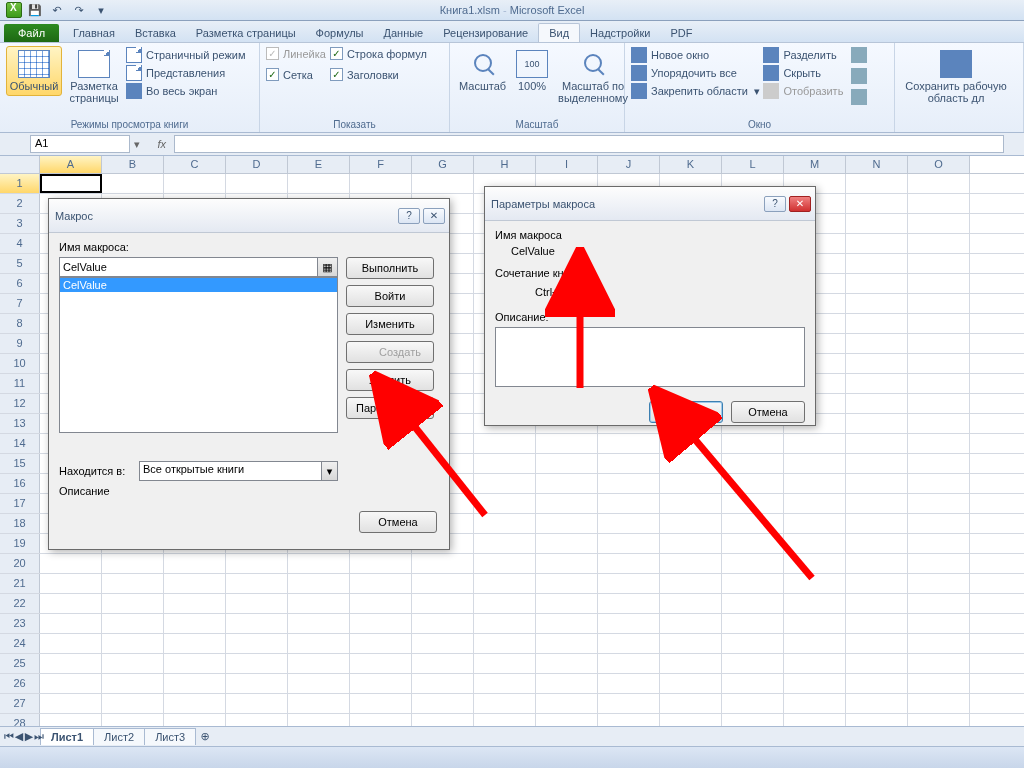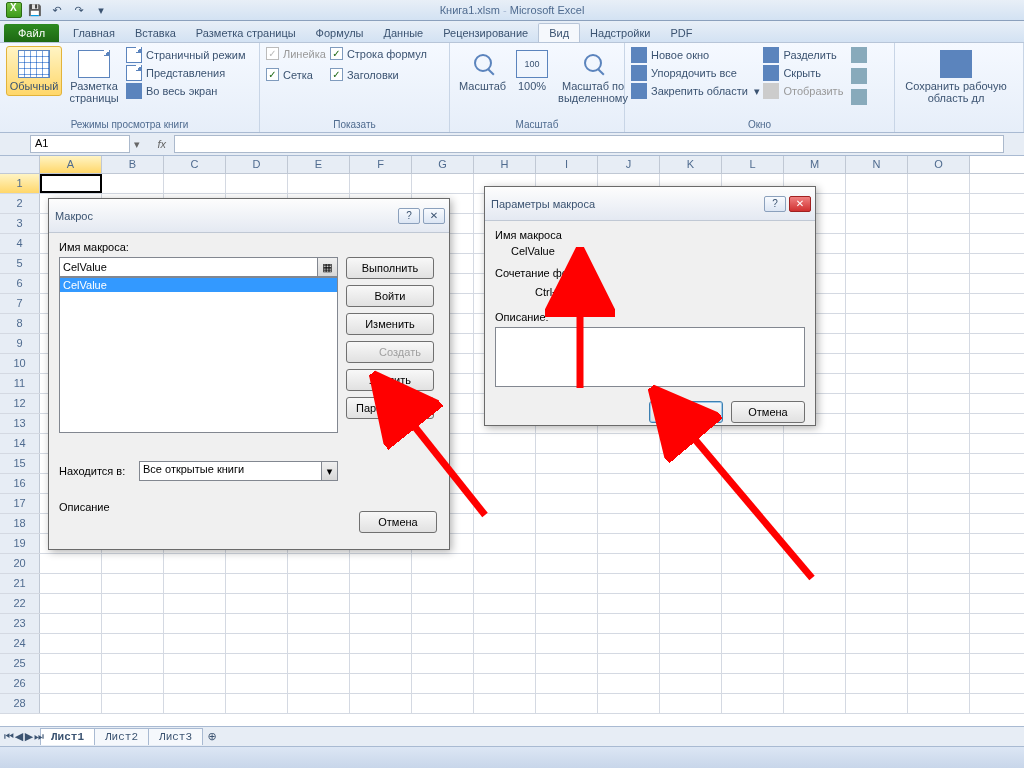--- a/index.html
+++ b/index.html
@@ -54,21 +54,21 @@
 .colh.sel { background: linear-gradient(#fff4c4, #ffd76a); }
 .rows { position: absolute; top: 18px; left: 0; right: 0; bottom: 0; overflow: hidden; }
 .row { display: flex; height: 20px; border-bottom: 1px solid #d4d9e2; }
 .rowh { width: 40px; text-align: center; background: #e7edf5; border-right: 1px solid #c0c8d4; color: #4f6b8f; line-height: 19px; }
 .rowh.sel { background: linear-gradient(#fff4c4, #ffd76a); }
 .cell { width: 62px; border-right: 1px solid #d4d9e2; }
 .cell.active { outline: 2px solid #000; outline-offset: -2px; }
 
 
 .sheettabs { position: absolute; bottom: 22px; left: 0; right: 0; height: 20px; background: #e7edf5; display: flex; align-items: center; border-top: 1px solid #a9bad2; padding-left: 40px; }
-.sheettab { padding: 2px 10px; background: #f5f8fc; border: 1px solid #a9bad2; border-bottom: none; margin-right: -1px; color: #3b5371; cursor: pointer; font-family: Liberation Mono, monospace; }
+.sheettab { padding: 2px 10px; background: #f5f8fc; border: 1px solid #a9bad2; border-bottom: none; margin-right: -1px; color: #3b5371; cursor: pointer; }
 .sheettab.active { background: #fff; font-weight: bold; }
 .navbtns { position: absolute; left: 4px; display: flex; gap: 0; }
 .navbtn { width: 10px; height: 14px; display: flex; align-items: center; justify-content: center; color: #3b5371; cursor: pointer; }
 
 .statusbar { position: absolute; bottom: 0; height: 22px; left: 0; right: 0; background: linear-gradient(#dce6f4, #c8d6ea); border-top: 1px solid #a9bad2; }
 
 
 .dialog { position: absolute; background: #f0f0f0; border: 1px solid #6a6a6a; box-shadow: 2px 2px 8px rgba(0,0,0,0.3); }
 .dlg-title { height: 34px; background: linear-gradient(#fdfdfd, #e4e9f2); border-bottom: 1px solid #c0c8d4; display: flex; align-items: center; padding: 0 6px; position: relative; }
 .dlg-title span { color: #3b5371; }
@@ -748,20 +748,38 @@
         <div class="cell"></div>
         <div class="cell"></div>
         <div class="cell"></div>
         <div class="cell"></div>
         <div class="cell"></div>
         <div class="cell"></div>
         <div class="cell"></div>
         <div class="cell"></div>
       </div>
       <div class="row">
+        <div class="rowh">27</div>
+        <div class="cell"></div>
+        <div class="cell"></div>
+        <div class="cell"></div>
+        <div class="cell"></div>
+        <div class="cell"></div>
+        <div class="cell"></div>
+        <div class="cell"></div>
+        <div class="cell"></div>
+        <div class="cell"></div>
+        <div class="cell"></div>
+        <div class="cell"></div>
+        <div class="cell"></div>
+        <div class="cell"></div>
+        <div class="cell"></div>
+        <div class="cell"></div>
+      </div>
+      <div class="row">
         <div class="rowh">28</div>
         <div class="cell"></div>
         <div class="cell"></div>
         <div class="cell"></div>
         <div class="cell"></div>
         <div class="cell"></div>
         <div class="cell"></div>
         <div class="cell"></div>
         <div class="cell"></div>
         <div class="cell"></div>
@@ -794,21 +812,21 @@
         <div class="listbox">
           <div class="item sel">CelValue</div>
         </div>
         <div style="display:flex;align-items:center;margin-top:28px">
           <span style="width:80px">Находится в:</span>
           <div class="combo" style="flex:1">
             <span>Все открытые книги</span>
             <div class="arrow">▾</div>
           </div>
         </div>
-        <div style="margin-top:20px">Описание</div>
+        <div style="margin-top:4px">Описание</div>
       </div>
       <div style="width:93px">
         <div class="dlgbutton">Выполнить</div>
         <div class="dlgbutton">Войти</div>
         <div class="dlgbutton">Изменить</div>
         <div class="dlgbutton dis">Создать</div>
         <div class="dlgbutton">Удалить</div>
         <div class="dlgbutton">Параметры...</div>
       </div>
     </div>
@@ -822,21 +840,21 @@
   <div class="dlg-title">
     <span>Параметры макроса</span>
     <div class="dlgbtns">
       <div class="dlgbtn">?</div>
       <div class="dlgbtn close">✕</div>
     </div>
   </div>
   <div class="dlg-body">
     <div class="lbl">Имя макроса</div>
     <div style="padding-left:16px;margin-bottom:10px">CelValue</div>
-    <div class="lbl">Сочетание формул:</div>
+    <div class="lbl">Сочетание книги:</div>
     <div style="padding-left:40px;display:flex;align-items:center;margin-bottom:10px">
       <span>Ctrl+</span>
       <input style="width: 20px; height: 18px; border: 1px solid rgb(130, 135, 144); background: rgb(255, 255, 255); text-align: center; margin-left: 2px; padding: 0px;" value="A">
     </div>
     <div class="lbl">Описание:</div>
     <textarea style="width: 100%; height: 60px; border: 1px solid rgb(130, 135, 144); background: rgb(255, 255, 255); resize: none; padding: 2px;"></textarea>
     <div style="display:flex;justify-content:flex-end;gap:8px;margin-top:12px">
       <div class="dlgbutton primary" style="width:74px;margin-bottom:0">ОК</div>
       <div class="dlgbutton" style="width:74px;margin-bottom:0">Отмена</div>
     </div>

